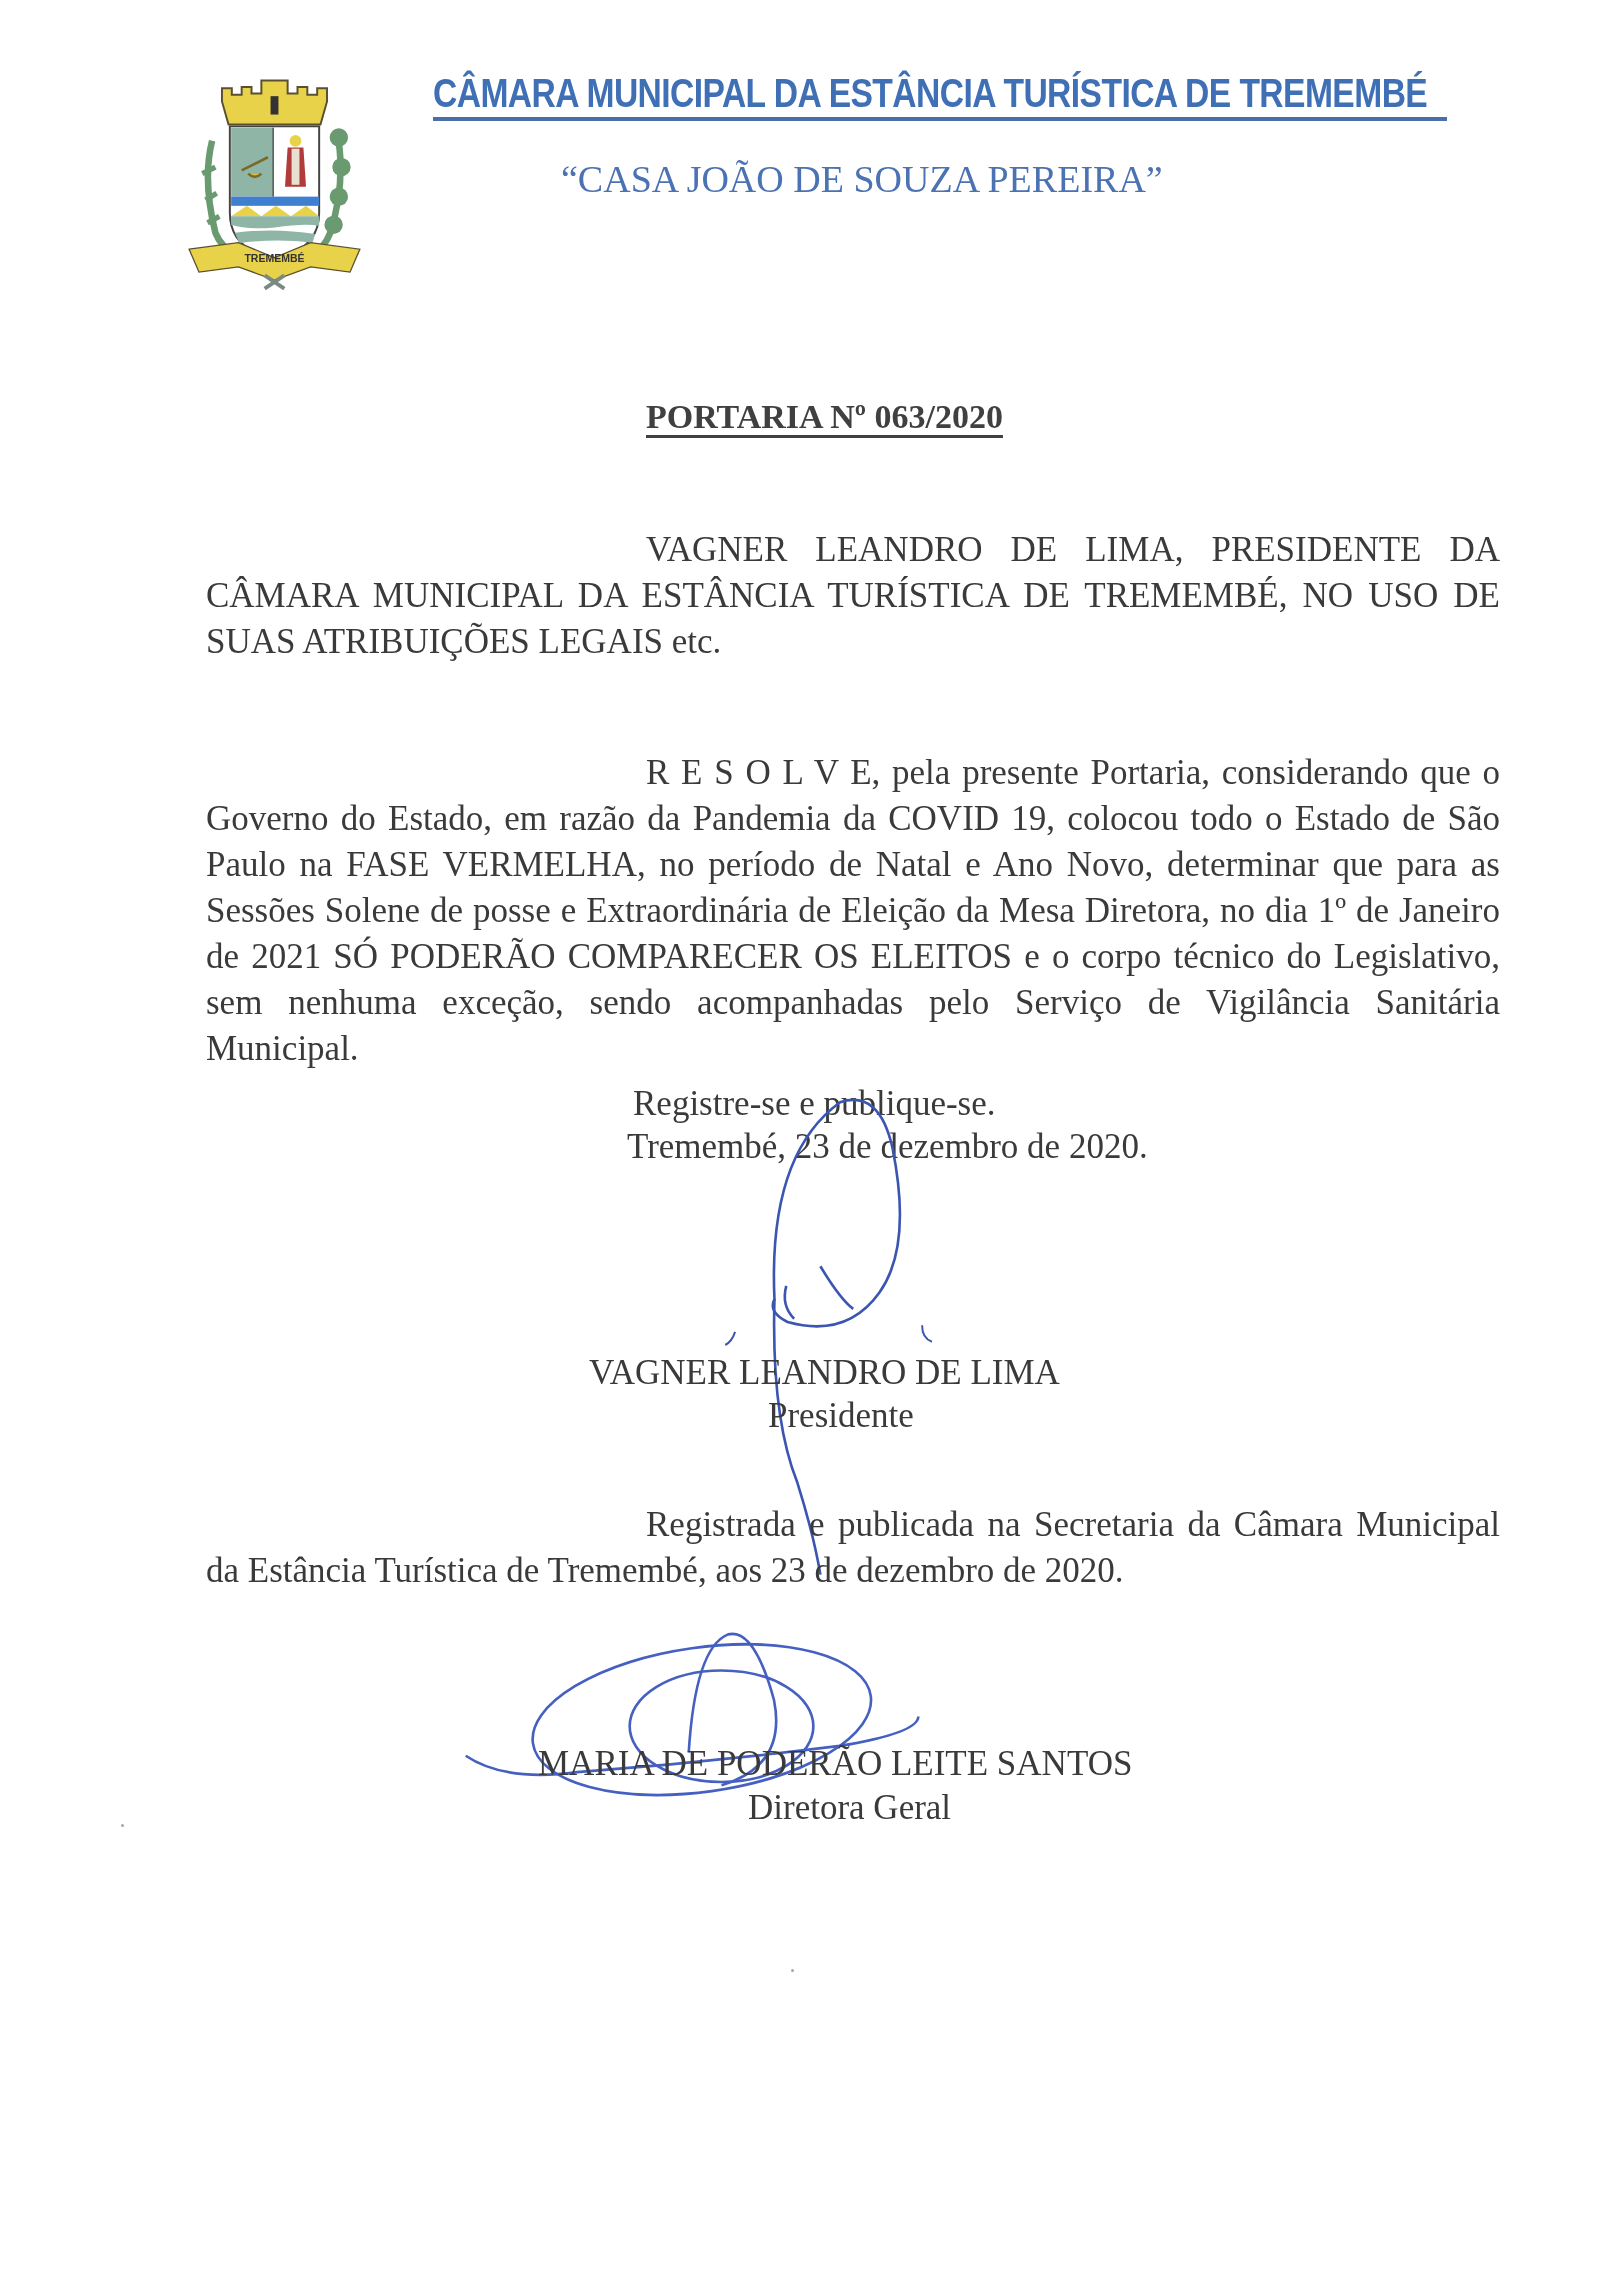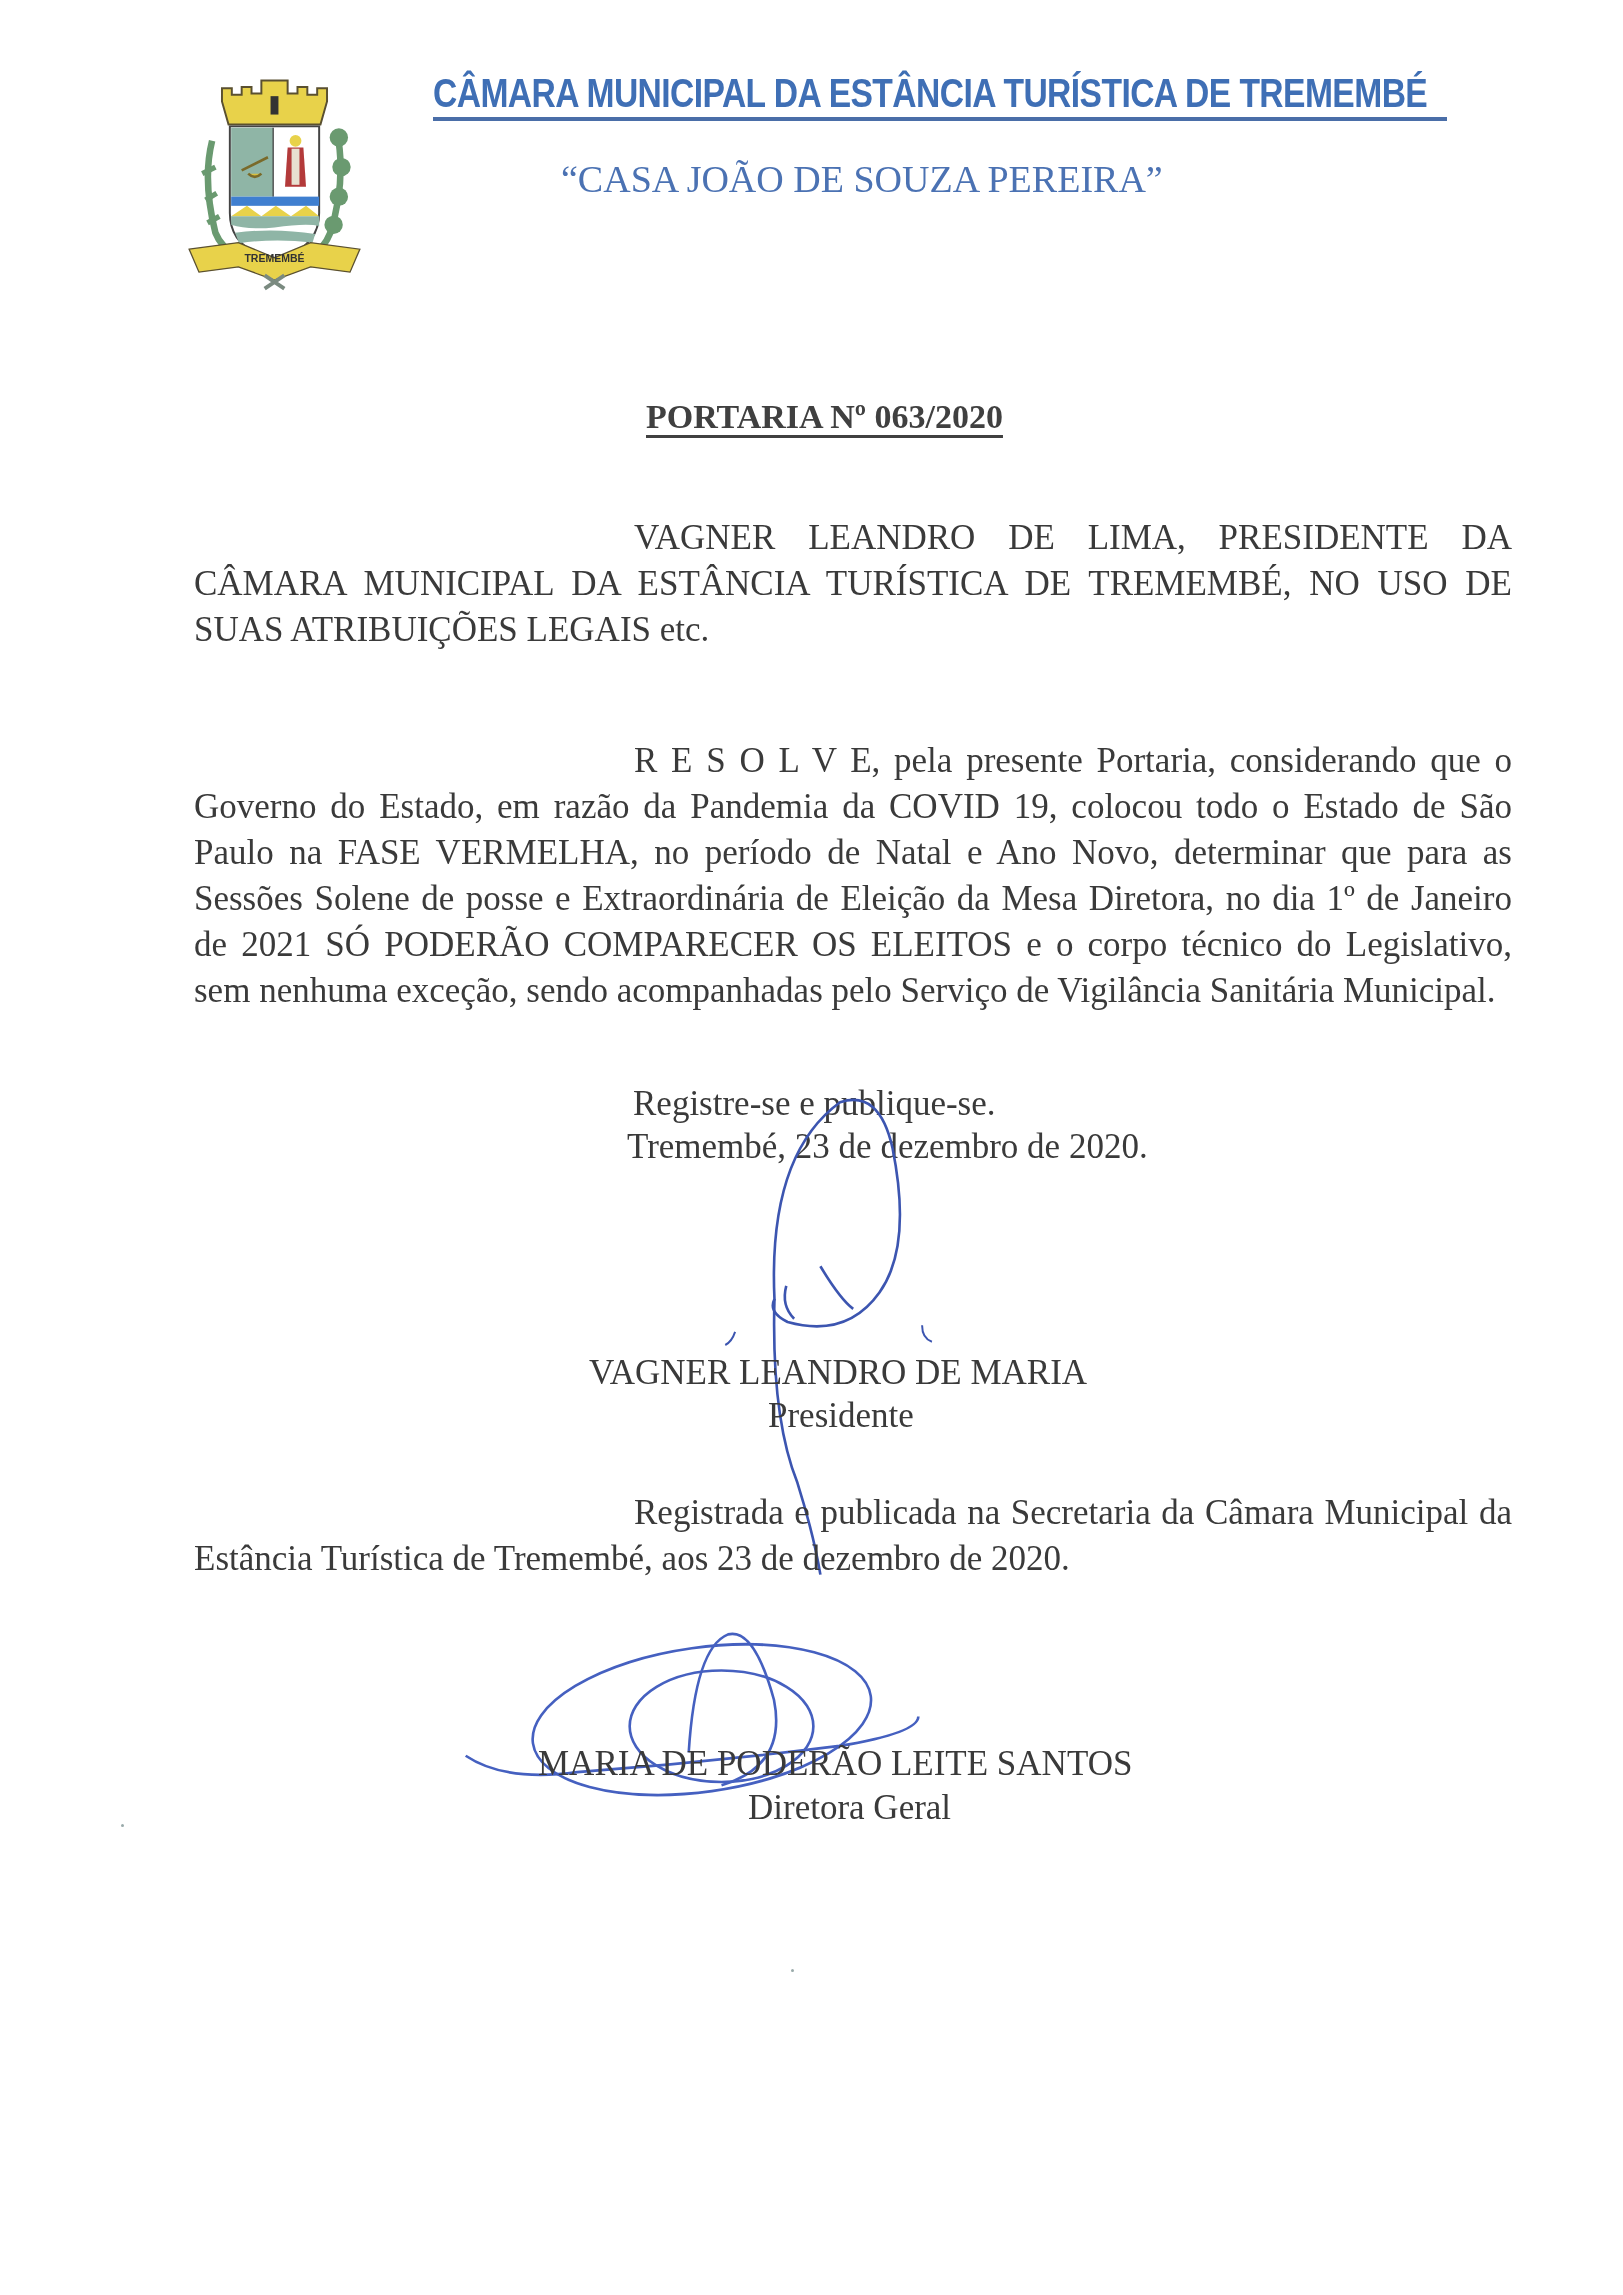--- a/index.html
+++ b/index.html
@@ -10,21 +10,21 @@
     .header-title { left: 433px; top: 70px; width: 1011px; text-align: center;
       font-family: "Liberation Sans", "DejaVu Sans", sans-serif; font-weight: bold;
       font-size: 41px; color: #3f6fb5; letter-spacing: -0.7px; transform: scaleX(0.82); transform-origin: left top;
       white-space: nowrap; }
     .header-rule { left: 433px; top: 117px; width: 1014px; height: 3.9px; background: #4a6ea8; }
     .header-subtitle { left: 561px; top: 157px; font-size: 38px; color: #4b72b3; white-space: nowrap; }
     .doc-title { left: 646px; top: 383px; font-size: 34px; font-weight: bold; color: #404040;
       text-decoration: underline; text-decoration-thickness: 3.3px; text-underline-offset: 6.6px; white-space: nowrap; margin-top: 15px; }
     .para { left: 190px; width: 1326px; font-size: 35px; line-height: 46px; text-align: justify;
       color: #3a3a3a; text-align-last: left; }
-    .para p { margin: 4px; }
+    .para p { margin: 16px; }
     .indent { text-indent: 440px; }
     .sig-line { font-size: 35px; white-space: nowrap; color: #3a3a3a; }
     .signature svg { position: absolute; }
     .dot { width: 3.3px; height: 3.3px; background: #9aa; border-radius: 50%; }
   </style>
 </head>
 <body>
 
 <div class="abs crest">
   <svg width="197" height="217" viewBox="0 0 300 330">
@@ -82,21 +82,21 @@
   <svg width="394" height="538" viewBox="0 0 600 820">
     <path d="M130 340 Q120 120 230 40 Q290 20 310 110 Q340 260 290 330 Q240 400 150 375 Q120 360 130 340 Z" fill="none" stroke="#3c55b0" stroke-width="4"></path>
     <path d="M200 290 Q230 340 250 355" fill="none" stroke="#3c55b0" stroke-width="4"></path>
     <path d="M148 320 Q140 350 160 370" fill="none" stroke="#3c55b0" stroke-width="4"></path>
     <path d="M70 390 Q65 405 55 410" fill="none" stroke="#3c55b0" stroke-width="3"></path>
     <path d="M355 380 Q355 400 370 405" fill="none" stroke="#3c55b0" stroke-width="3"></path>
     <path d="M130 340 Q125 520 165 620 Q190 700 200 760" fill="none" stroke="#3c55b0" stroke-width="4"></path>
   </svg>
 </div>
 
-<div class="abs sig-line" style="left:589px; top:1353px;">VAGNER LEANDRO DE MARIA</div>
+<div class="abs sig-line" style="left:589px; top:1353px;">VAGNER LEANDRO DE LIMA</div>
 <div class="abs sig-line" style="left:768px; top:1396px;">Presidente</div>
 
 <div class="abs para" style="top:1486px;">
   <p class="indent">Registrada e publicada na Secretaria da Câmara Municipal da Estância Turística de Tremembé, aos 23 de dezembro de 2020.</p>
 </div>
 
 <div class="abs signature" style="left:446px; top:1621px; width:656px; height:217px;">
   <svg width="656" height="217" viewBox="0 0 1000 330">
     <ellipse cx="390" cy="150" rx="260" ry="110" fill="none" stroke="#4560c0" stroke-width="4" transform="rotate(-8 390 150)"></ellipse>
     <ellipse cx="420" cy="160" rx="140" ry="85" fill="none" stroke="#4560c0" stroke-width="4"></ellipse>

